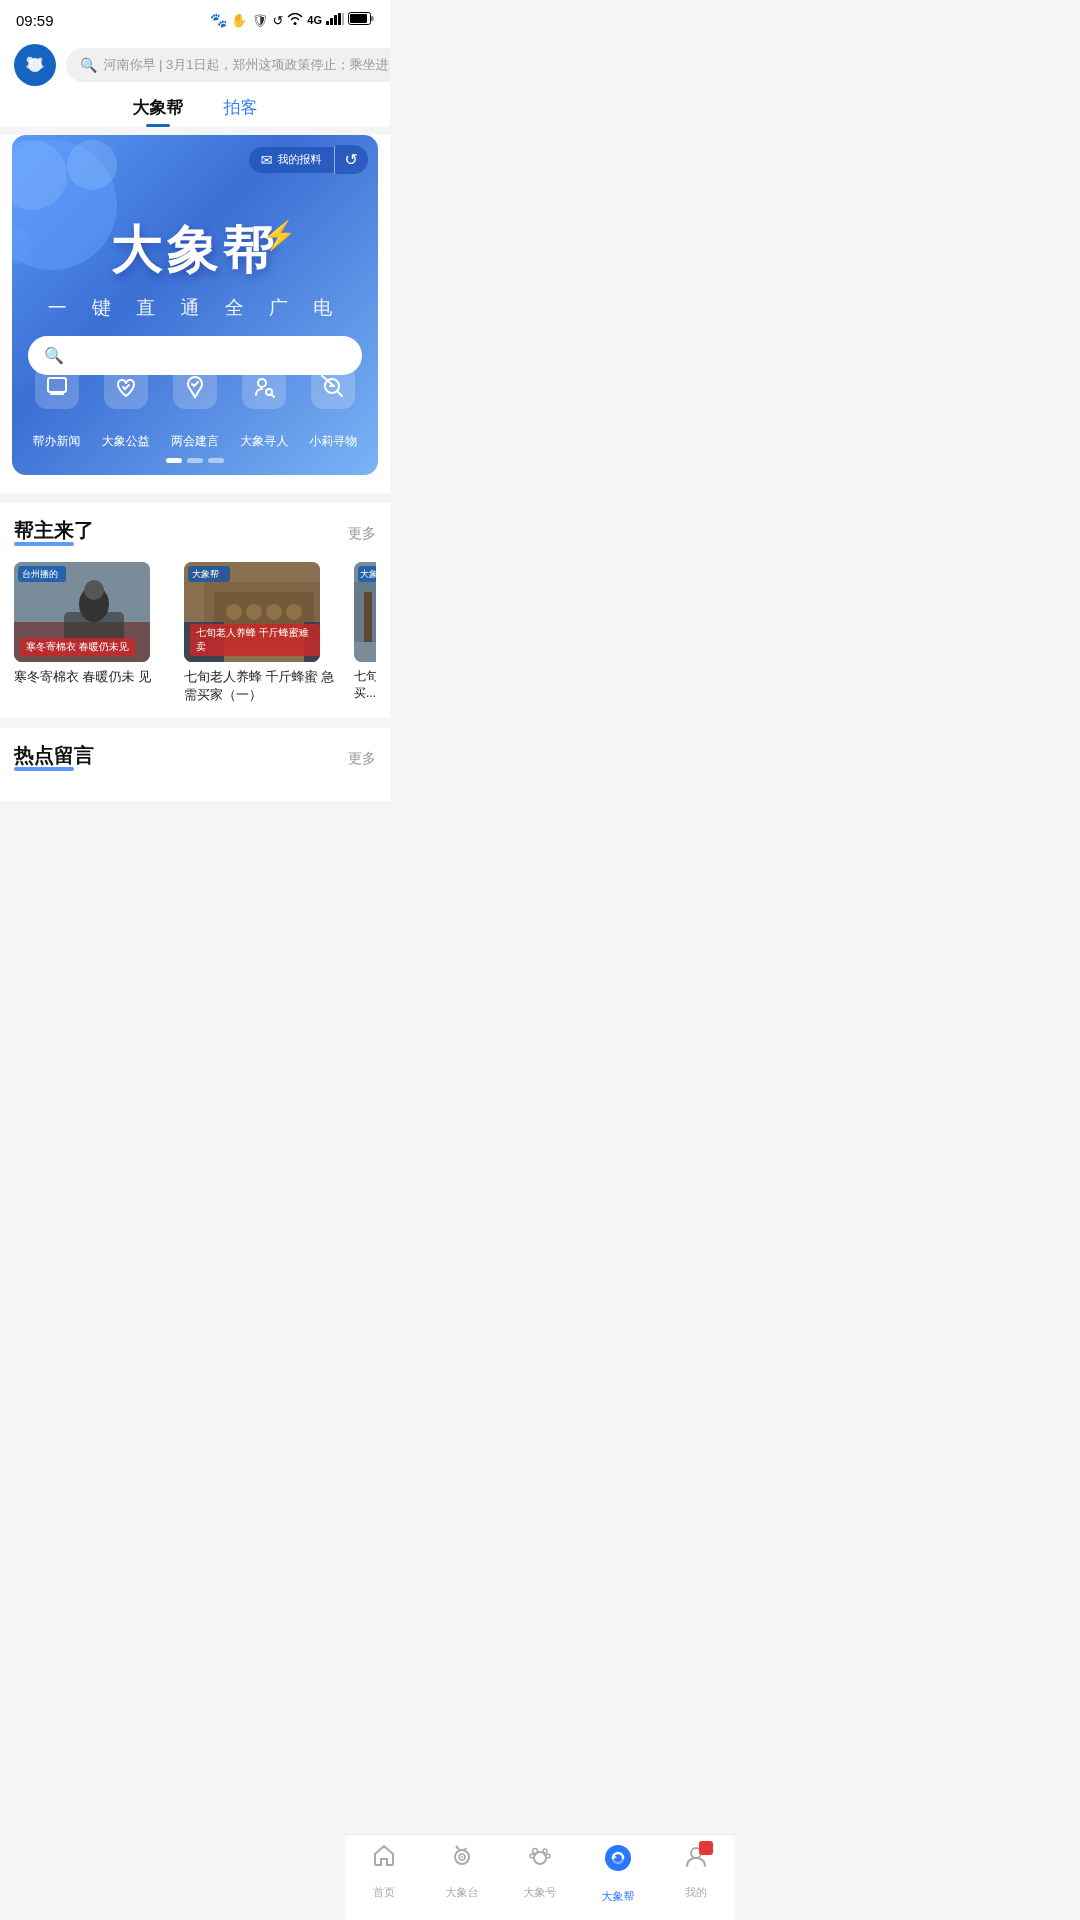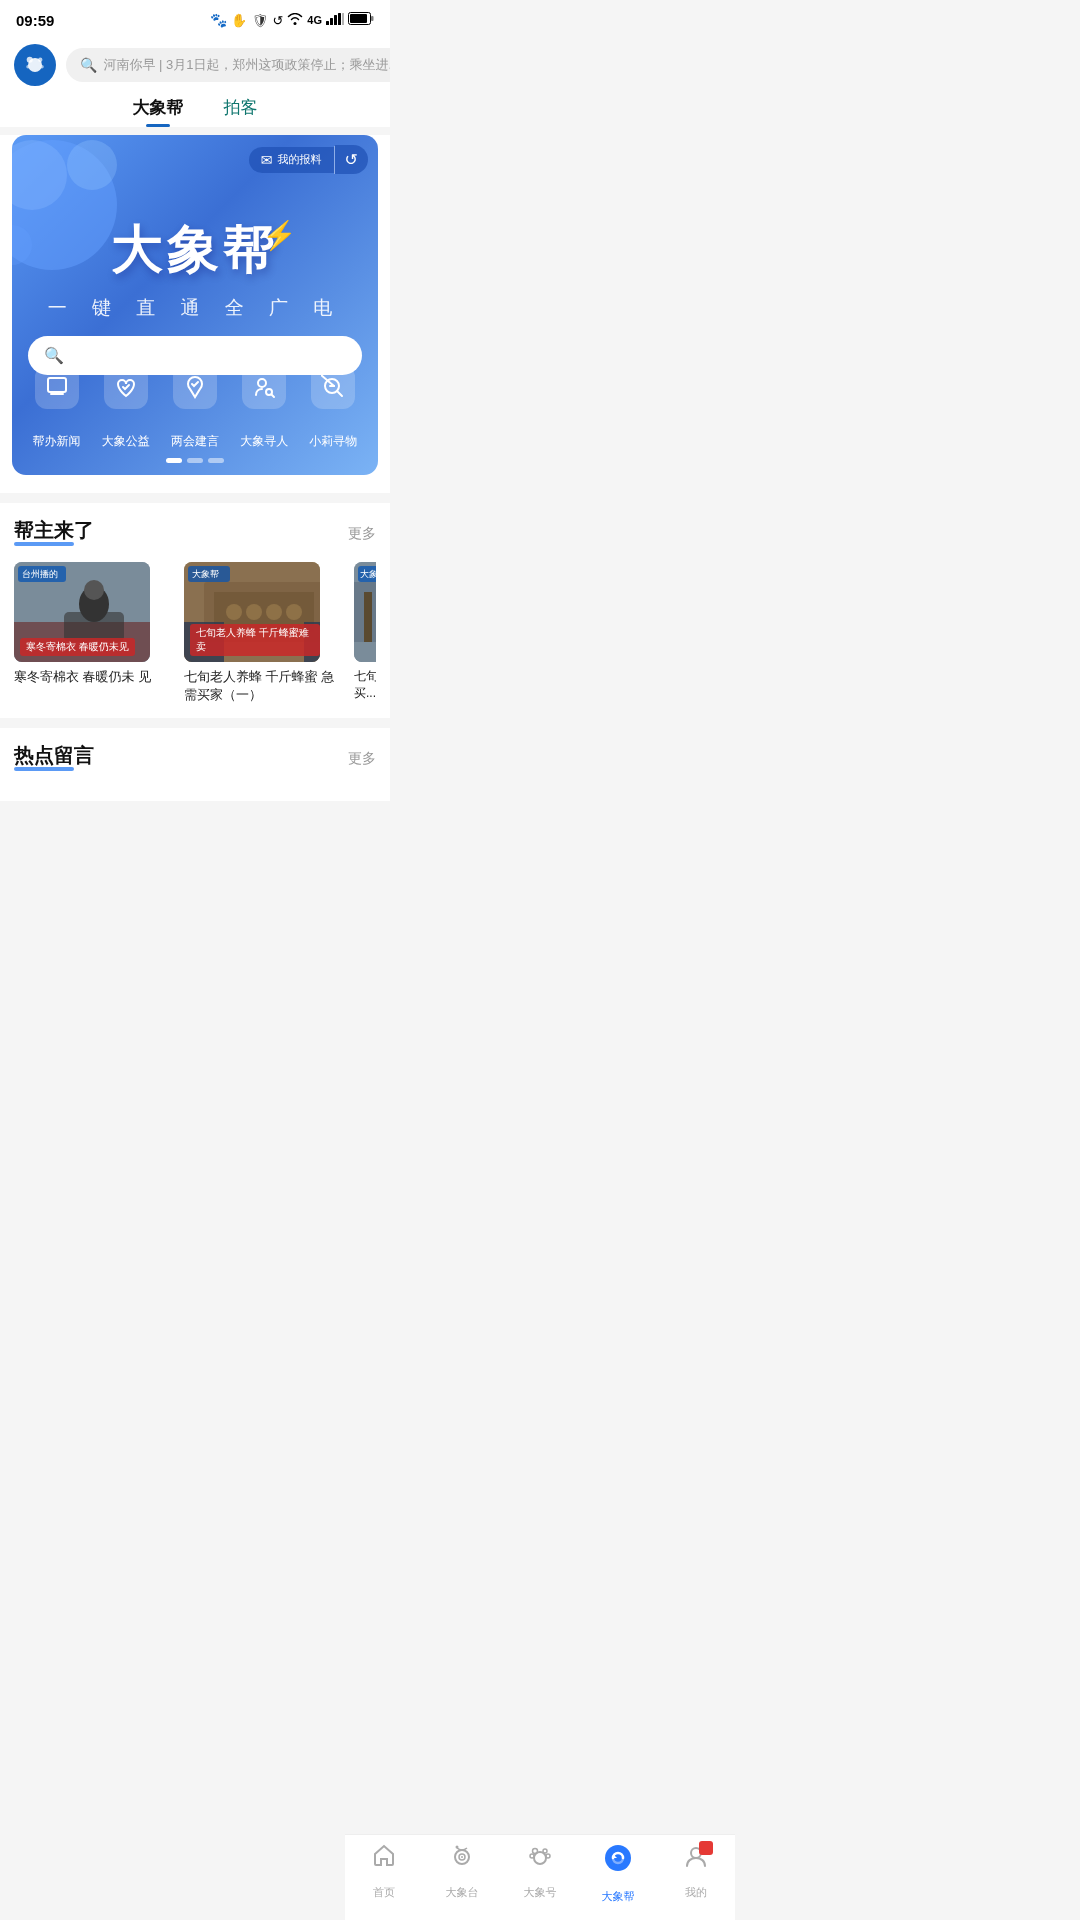--- a/index.html
+++ b/index.html
@@ -16,21 +16,21 @@
     .status-bar {
       background: #fff;
       display: flex;
       justify-content: space-between;
       align-items: center;
       padding: 8px 16px 4px;
       height: 36px;
     }
     .status-time {
       font-size: 15px;
-      font-weight: 700;
+      font-weight: 400;
       color: #000;
     }
     .status-icons {
       display: flex;
       align-items: center;
       gap: 4px;
     }
 
     
     .header {
@@ -79,21 +79,21 @@
     
     .tabs {
       background: #fff;
       display: flex;
       justify-content: center;
       padding: 10px 0 0;
       gap: 40px;
     }
     .tab-item {
       font-size: 17px;
-      color: #0f766e;
+      color: #3b82f6;
       padding-bottom: 8px;
       cursor: pointer;
       position: relative;
     }
     .tab-item.active {
       font-weight: 700;
       color: #111;
     }
     .tab-item.active::after {
       content: '';

